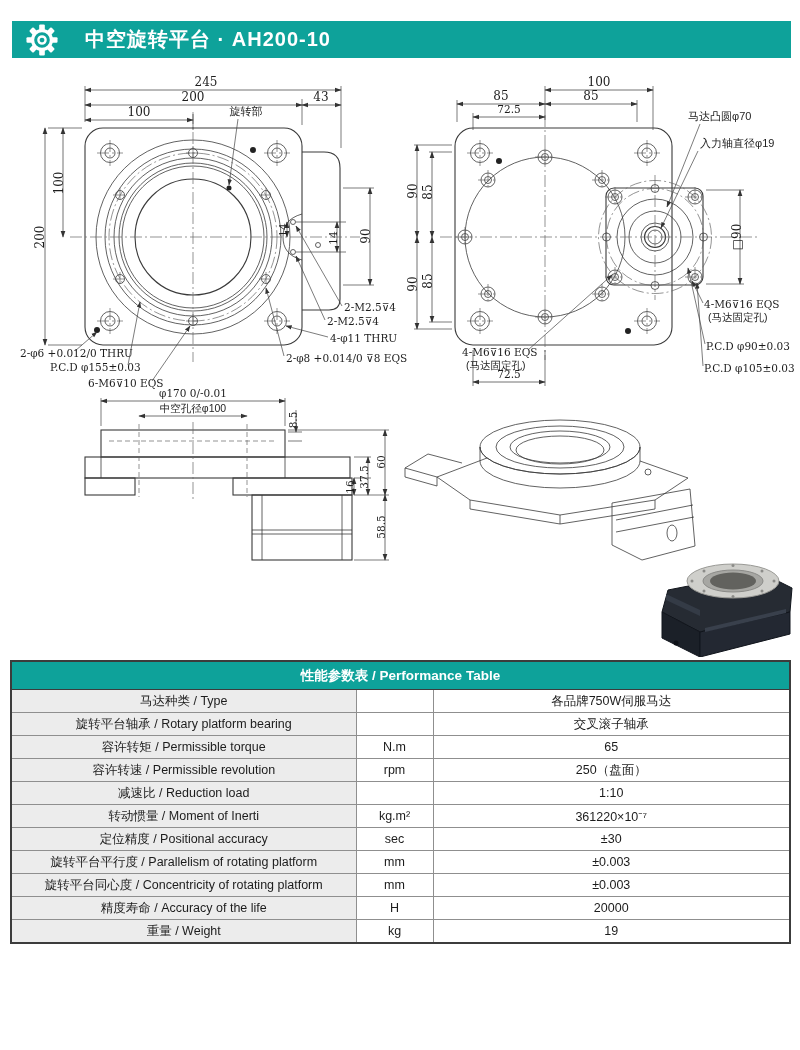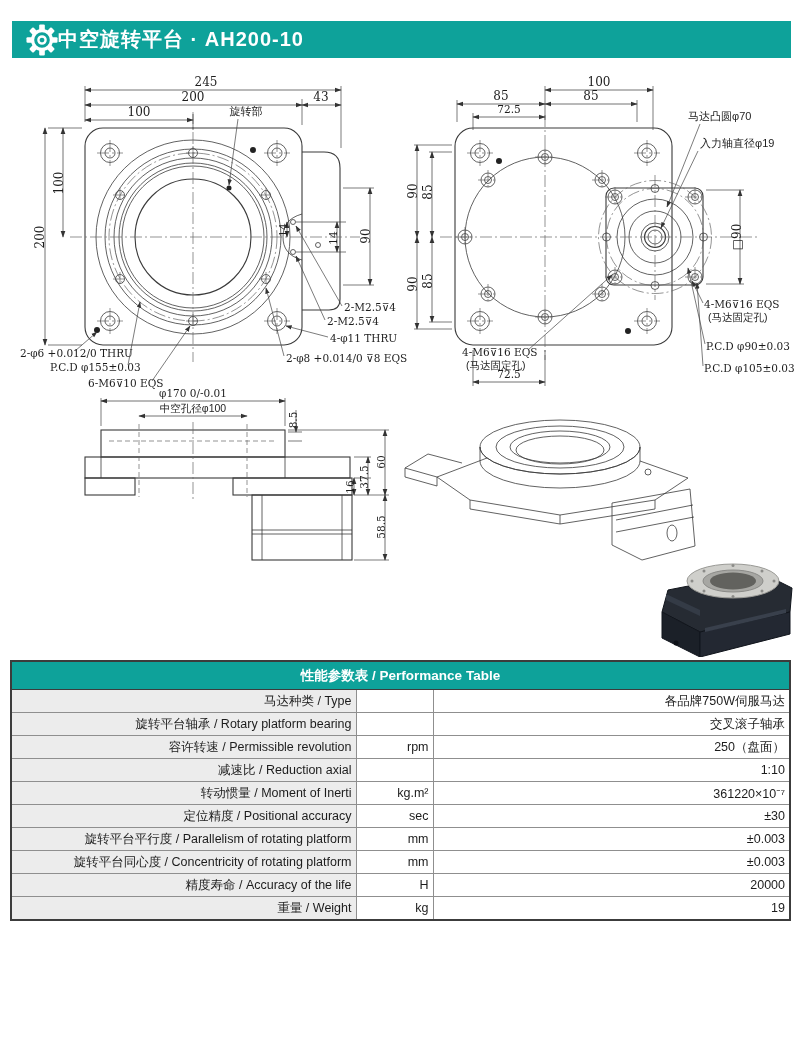--- a/index.html
+++ b/index.html
@@ -1,36 +1,36 @@
 <!DOCTYPE html>
 <html><head>
 <meta charset="utf-8">
 <style>
   html,body{margin:0;padding:0;background:#fff;}
   .page{position:relative;width:800px;height:1050px;background:#fff;overflow:hidden;
         font-family:"Liberation Sans",sans-serif;}
   .banner{position:absolute;left:12px;top:21px;width:779px;height:37px;
-          display:flex;align-items:center;gap:0;padding-left:14px;box-sizing:border-box;}
+          display:flex;align-items:center;gap:27px;padding-left:14px;box-sizing:border-box;}
   .banner-title{color:#fff;font-weight:bold;font-size:20px;letter-spacing:1px;}
   .draw{position:absolute;left:0;top:62px;}
   .o{stroke:#3a3a3a;stroke-width:1.1;fill:none;}
   .g{stroke:#3a3a3a;stroke-width:.8;fill:none;}
   .cl{stroke:#666;stroke-width:.7;stroke-dasharray:12 3 2 3;fill:none;}
   .hid{stroke:#666;stroke-width:.7;stroke-dasharray:5 3;fill:none;}
   .thin{stroke:#444;stroke-width:.7;fill:none;}
   .dim{stroke:#444;stroke-width:.75;fill:none;marker-start:url(#mA);marker-end:url(#mA);}
   .lead{stroke:#444;stroke-width:.7;fill:none;marker-end:url(#mA);}
   .dt{font:12px "DejaVu Serif",serif;fill:#1d1d1d;}
   .dtc{font:11px "Liberation Sans",sans-serif;fill:#1d1d1d;}
   .sm{font-size:10.5px;}
   .spec{position:absolute;left:10px;top:660px;width:781px;border-collapse:collapse;
         table-layout:fixed;border:2px solid #3c3c3c;}
   .spec th{color:#fff;font-size:13.5px;font-weight:bold;height:25px;border:1px solid #3c3c3c;}
   .spec td{border:1px solid #8f8f8f;height:22px;font-size:12.5px;color:#1c1c1c;
-           text-align:right;padding:0 4px;overflow:hidden;white-space:nowrap;}
+           text-align:center;padding:0 4px;overflow:hidden;white-space:nowrap;}
   .spec td.lbl{background:#ececec;}
   .colL{width:345px;}.colU{width:77px;}
 </style>
 </head>
 <body>
 
 <div class="page">
 
   <div class="banner accent-bg" style="background: rgb(14, 162, 154);">
     <svg width="32" height="32" viewBox="-17 -17 34 34">
@@ -335,26 +335,31 @@
           <td class="lbl">马达种类 / Type</td>
           <td></td>
           <td>各品牌750W伺服马达</td>
         </tr>
       <tr>
           <td class="lbl">旋转平台轴承 / Rotary platform bearing</td>
           <td></td>
           <td>交叉滚子轴承</td>
         </tr>
       <tr>
+          <td class="lbl">容许转矩 / Permissible torque</td>
+          <td>N.m</td>
+          <td>65</td>
+        </tr>
+      <tr>
           <td class="lbl">容许转速 / Permissible revolution</td>
           <td>rpm</td>
           <td>250（盘面）</td>
         </tr>
       <tr>
-          <td class="lbl">减速比 / Reduction axial</td>
+          <td class="lbl">减速比 / Reduction load</td>
           <td></td>
           <td>1:10</td>
         </tr>
       <tr>
           <td class="lbl">转动惯量 / Moment of Inerti</td>
           <td>kg.m²</td>
           <td>361220×10⁻⁷</td>
         </tr>
       <tr>
           <td class="lbl">定位精度 / Positional accuracy</td>

